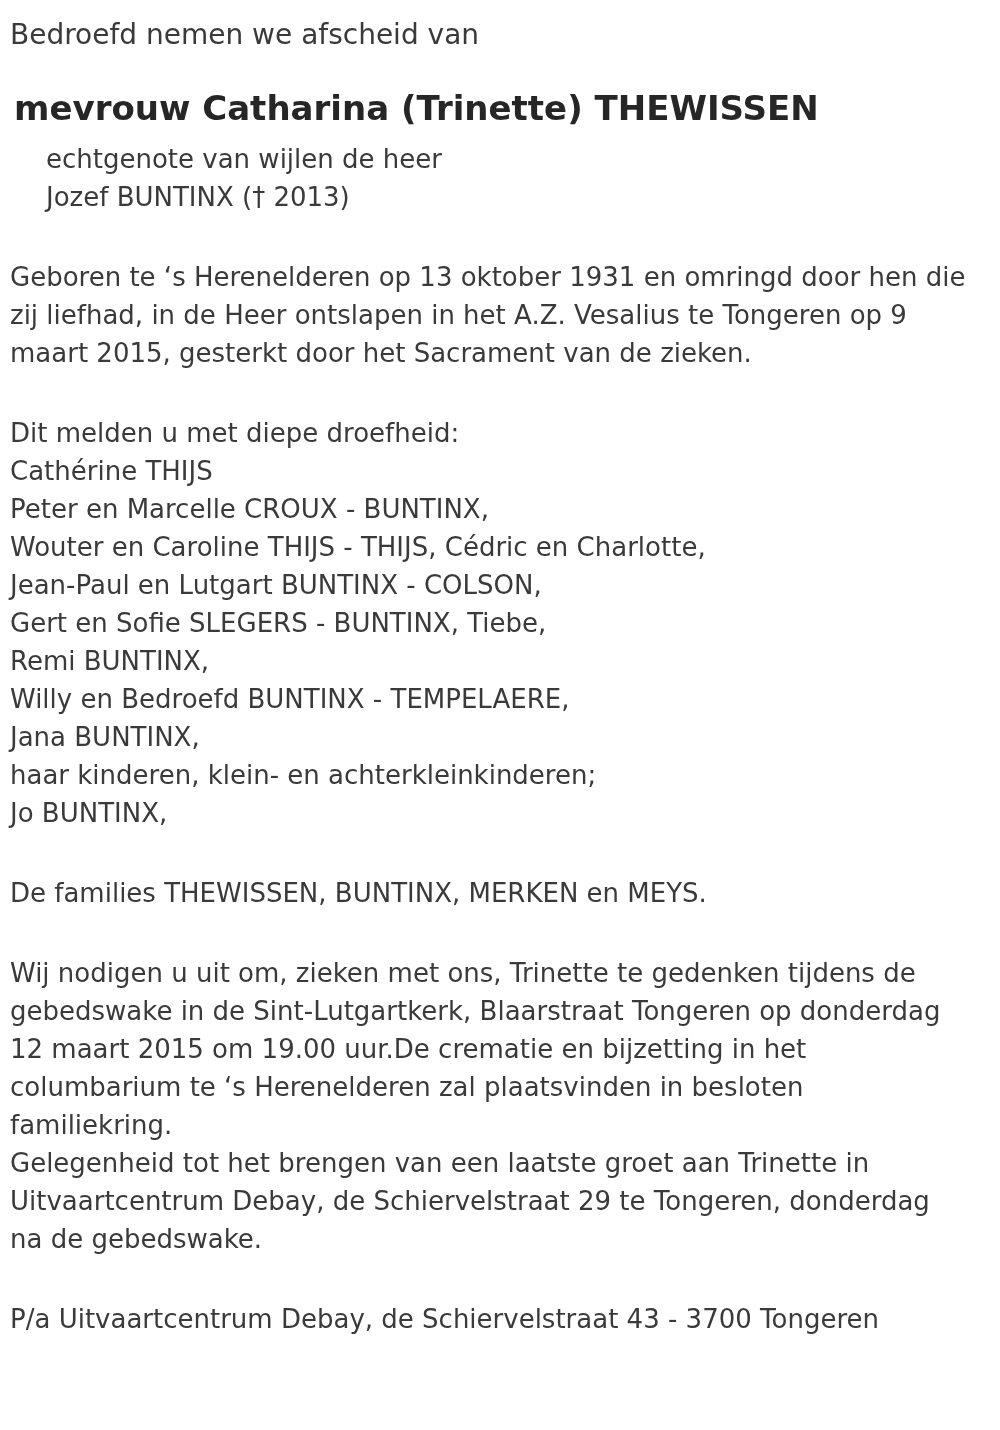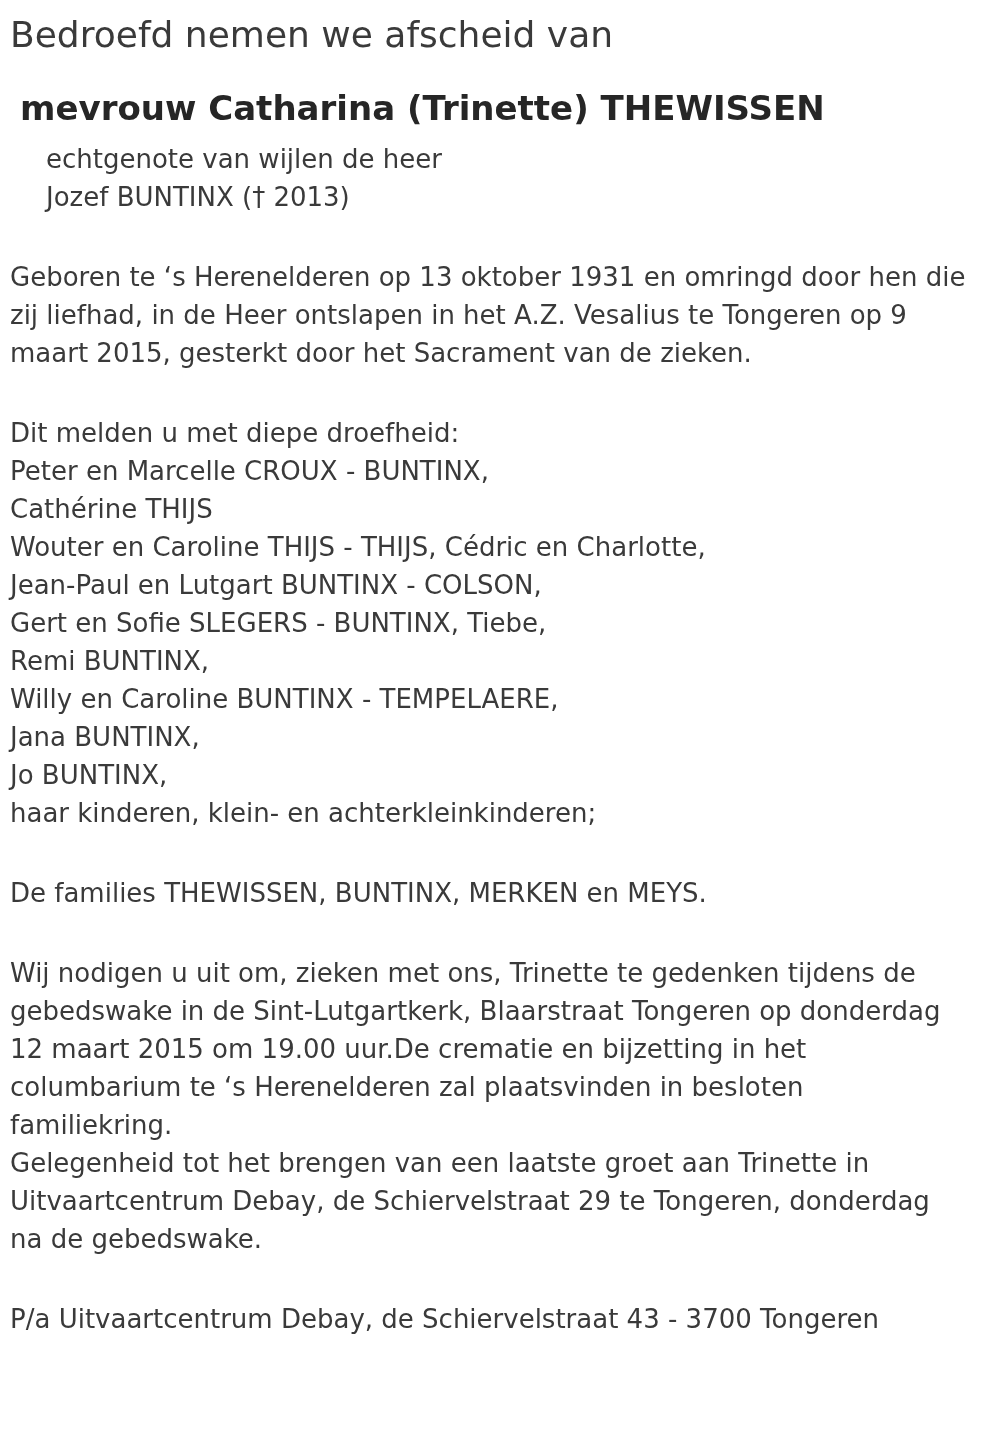--- a/index.html
+++ b/index.html
@@ -11,26 +11,26 @@
     width: 1000px;
     height: 1430px;
     box-sizing: border-box;
     background: #ffffff;
     padding: 16px 18px 0 10px;
     font-family: "DejaVu Sans", "Liberation Sans", sans-serif;
     color: #3a3a3a;
     overflow: hidden;
   }
   .intro {
-    font-size: 36px;
+    font-size: 28px;
     line-height: 38px;
     white-space: nowrap;
   }
   .title {
-    margin: 30px 0 0 10px;
+    margin: 30px 0 0 4px;
     font-size: 34px;
     line-height: 48px;
     font-weight: bold;
     color: #262626;
     white-space: nowrap;
   }
   .para {
     font-size: 26px;
     line-height: 38px;
   }
@@ -60,30 +60,30 @@
     </div>
 
   <div class="para gap">
       <div class="line">Geboren te ‘s Herenelderen op 13 oktober 1931 en omringd door hen die</div>
       <div class="line">zij liefhad, in de Heer ontslapen in het A.Z. Vesalius te Tongeren op 9</div>
       <div class="line">maart 2015, gesterkt door het Sacrament van de zieken.</div>
     </div>
 
   <div class="para gap">
       <div class="line">Dit melden u met diepe droefheid:</div>
+      <div class="line">Cathérine THIJS</div>
       <div class="line">Peter en Marcelle CROUX - BUNTINX,</div>
-      <div class="line">Cathérine THIJS</div>
       <div class="line">Wouter en Caroline THIJS - THIJS, Cédric en Charlotte,</div>
       <div class="line">Jean-Paul en Lutgart BUNTINX - COLSON,</div>
       <div class="line">Gert en Sofie SLEGERS - BUNTINX, Tiebe,</div>
       <div class="line">Remi BUNTINX,</div>
-      <div class="line">Willy en Caroline BUNTINX - TEMPELAERE,</div>
+      <div class="line">Willy en Bedroefd BUNTINX - TEMPELAERE,</div>
       <div class="line">Jana BUNTINX,</div>
+      <div class="line">haar kinderen, klein- en achterkleinkinderen;</div>
       <div class="line">Jo BUNTINX,</div>
-      <div class="line">haar kinderen, klein- en achterkleinkinderen;</div>
     </div>
 
   <div class="single-line gap">De families THEWISSEN, BUNTINX, MERKEN en MEYS.</div>
 
   <div class="para gap">
       <div class="line">Wij nodigen u uit om, zieken met ons, Trinette te gedenken tijdens de</div>
       <div class="line">gebedswake in de Sint-Lutgartkerk, Blaarstraat Tongeren op donderdag</div>
       <div class="line">12 maart 2015 om 19.00 uur.De crematie en bijzetting in het</div>
       <div class="line">columbarium te ‘s Herenelderen zal plaatsvinden in besloten</div>
       <div class="line">familiekring.</div>

